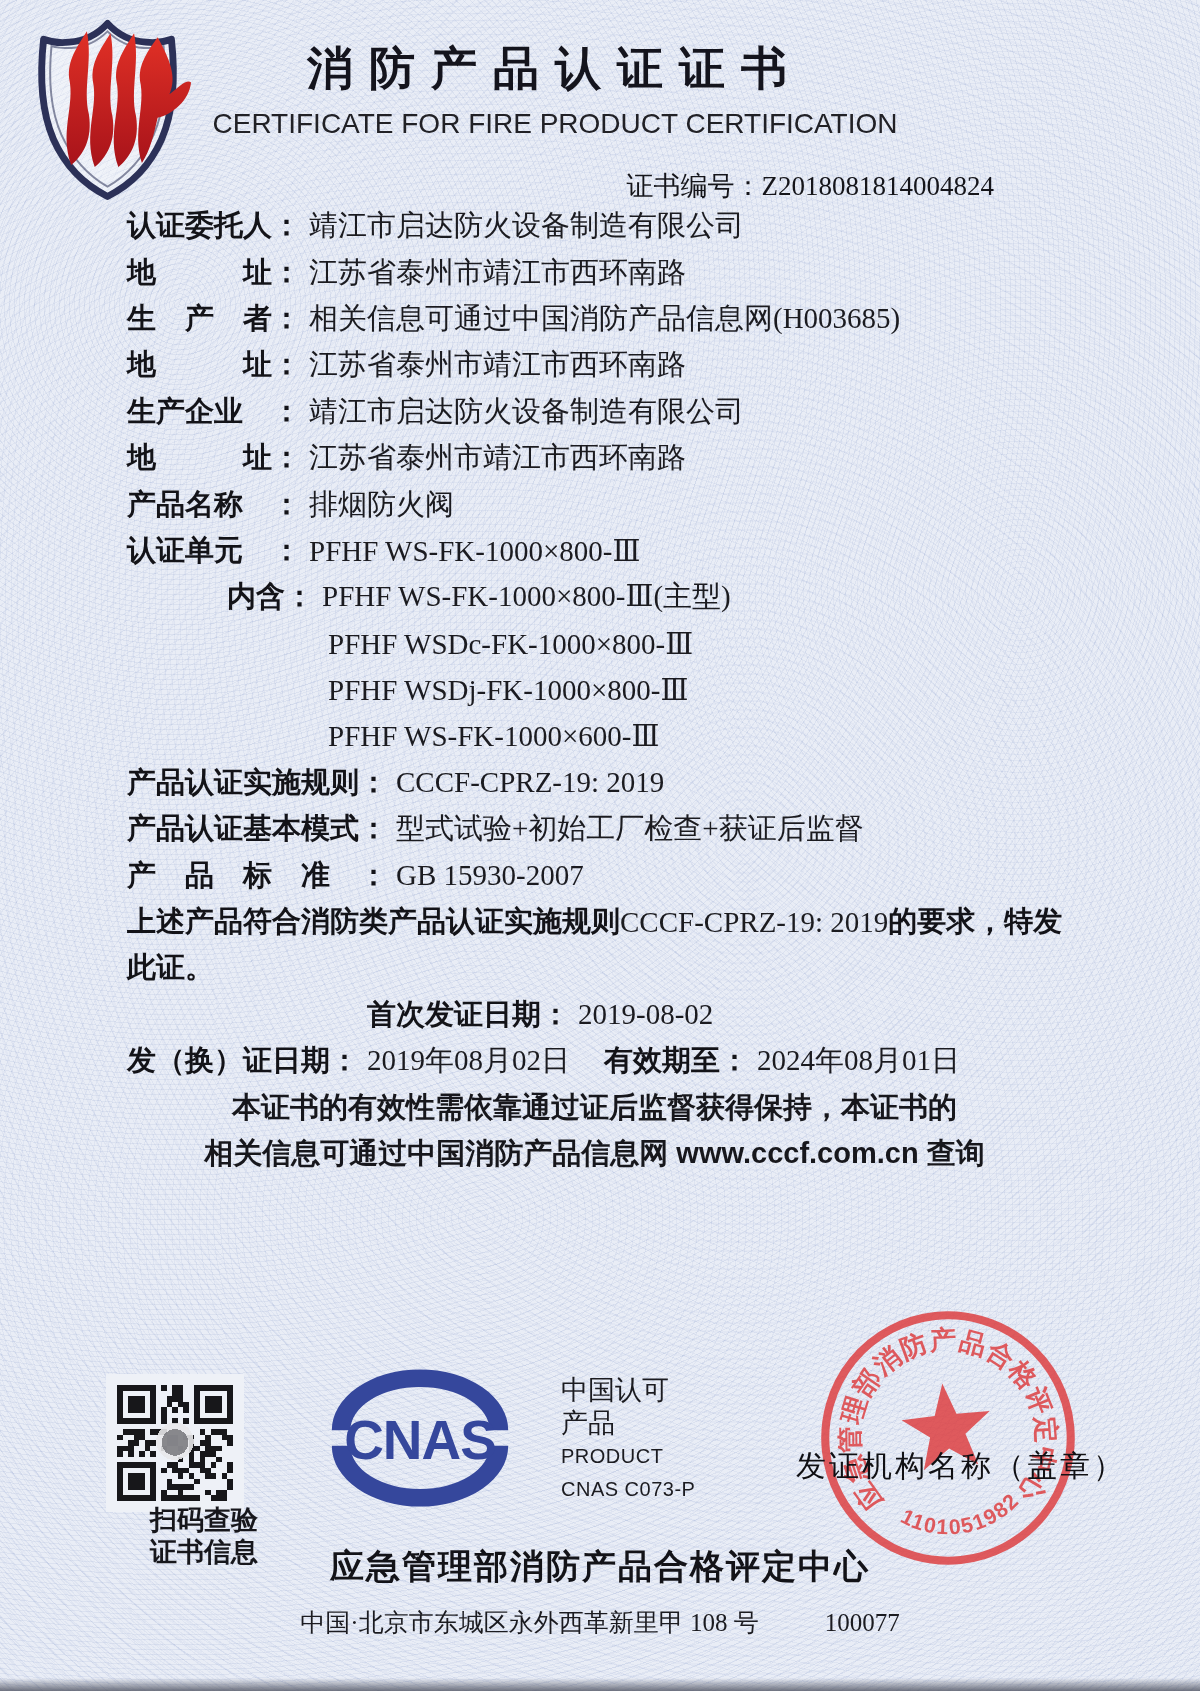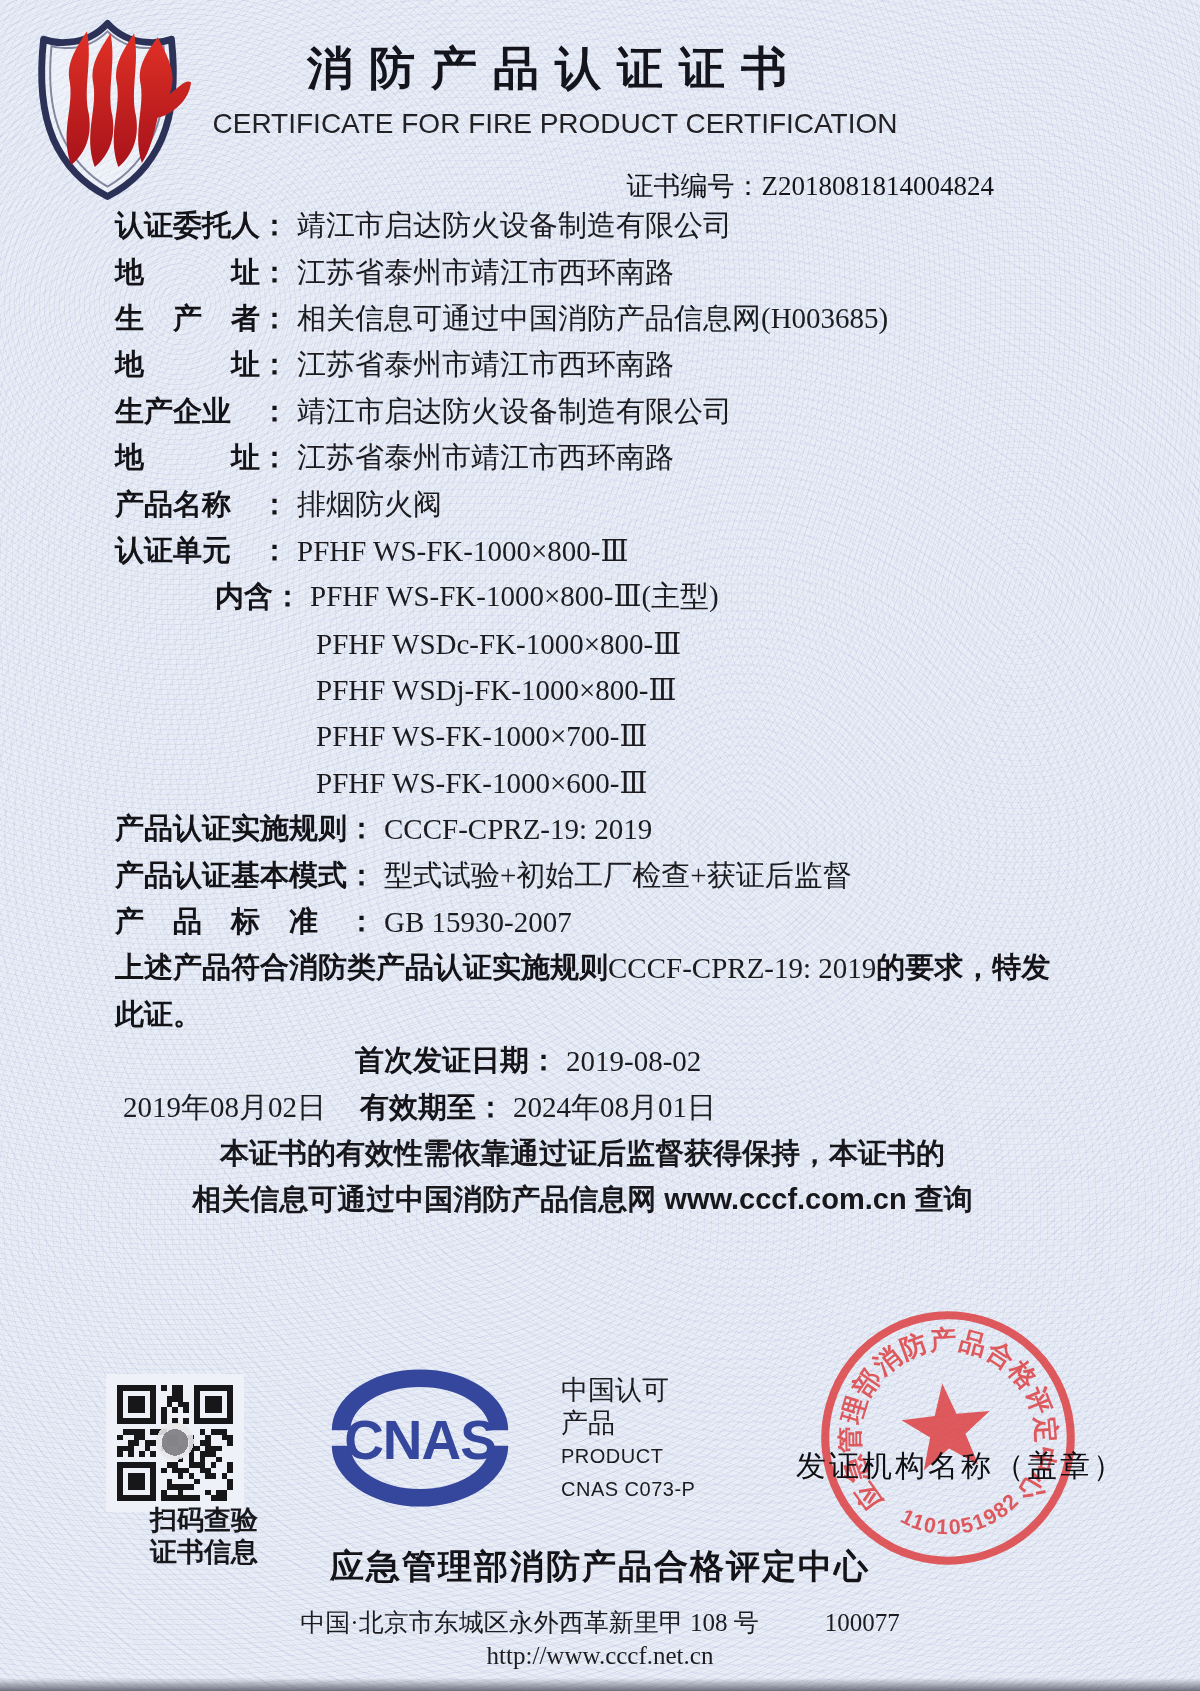--- a/index.html
+++ b/index.html
@@ -13,21 +13,21 @@
       repeating-radial-gradient(circle at 40% 72%, rgba(100,125,185,.08) 0 1px, rgba(255,255,255,0) 1px 7px),
       repeating-radial-gradient(circle at 62% 50%, rgba(120,140,200,.06) 0 2px, rgba(255,255,255,0) 2px 9px);
   }
   .shield{position:absolute;left:22px;top:14px;width:172px;height:190px;}
   .title{position:absolute;top:38px;left:-45px;width:100%;text-align:center;
     font-size:46px;font-weight:700;letter-spacing:16px;color:#14141d;}
   .subtitle{position:absolute;top:108px;left:-45px;width:100%;text-align:center;
     font-size:28px;font-weight:500;color:#212126;}
   .certno{position:absolute;top:168px;right:206px;font-size:27px;
     font-family:"Liberation Serif","DejaVu Serif",serif;color:#15151a;}
-  .content{position:absolute;left:115px;top:203px;width:985px;font-size:29px;}
+  .content{position:absolute;left:127px;top:203px;width:985px;font-size:29px;}
   .row{height:46.4px;display:flex;align-items:center;white-space:nowrap;}
   .lbl{font-weight:700;white-space:pre;color:#131318;}
   .val{font-family:"Liberation Serif","DejaVu Serif",serif;margin-left:8px;color:#1b1b20;}
   .ind1{padding-left:100px;}
   .ind2{padding-left:193px;}
   .bold-line{font-weight:700;color:#131318;}
   .code{font-family:"Liberation Serif","DejaVu Serif",serif;font-weight:400;}
   .center{justify-content:center;padding-right:50px;}
   .note{font-weight:700;color:#17171c;}
   .first-issue{padding-left:240px;}
@@ -118,23 +118,20 @@
       <span class="lbl">内含：</span>
         <span class="val">PFHF WS-FK-1000×800-Ⅲ(主型)</span>
     </div>
     <div class="row ind2">
       <span class="val">PFHF WSDc-FK-1000×800-Ⅲ</span>
     </div>
     <div class="row ind2">
       <span class="val">PFHF WSDj-FK-1000×800-Ⅲ</span>
     </div>
     <div class="row ind2">
-      <span class="val">PFHF WS-FK-1000×700-Ⅲ</span>
-    </div>
-    <div class="row ind2">
       <span class="val">PFHF WS-FK-1000×600-Ⅲ</span>
     </div>
 
     <div class="row">
       <span class="lbl">产品认证实施规则：</span>
         <span class="val">CCCF-CPRZ-19: 2019</span>
     </div>
     <div class="row">
       <span class="lbl">产品认证基本模式：</span>
         <span class="val">型式试验+初始工厂检查+获证后监督</span>
@@ -151,20 +148,21 @@
     </div>
     <div class="row">
       <span class="bold-line">此证。</span>
     </div>
 
     <div class="row first-issue">
       <span class="lbl">首次发证日期：</span>
         <span class="val">2019-08-02</span>
     </div>
     <div class="row">
+      <span class="lbl">发（换）证日期：</span>
         <span class="val">2019年08月02日</span>
         <span class="gap"></span>
         <span class="lbl">有效期至：</span>
         <span class="val">2024年08月01日</span>
     </div>
 
     <div class="row center">
       <span class="note">本证书的有效性需依靠通过证后监督获得保持，本证书的</span>
     </div>
     <div class="row center">
@@ -210,16 +208,15 @@
         <textPath href="#arcBottom" startOffset="6">1101051982851</textPath>
       </text>
     </g>
   </svg>
   <div class="stamp-overlay">发证机构名称（盖章）</div>
 
   <div class="footer-org">应急管理部消防产品合格评定中心</div>
   <div class="footer-addr">
     <span>中国·北京市东城区永外西革新里甲 108 号</span><span class="pc">100077</span>
   </div>
-  <div class="footer-url">http://www.cccf.net.cn</div>
 
   <div class="scan-edge"></div>
 </div>
 
 </body></html>

